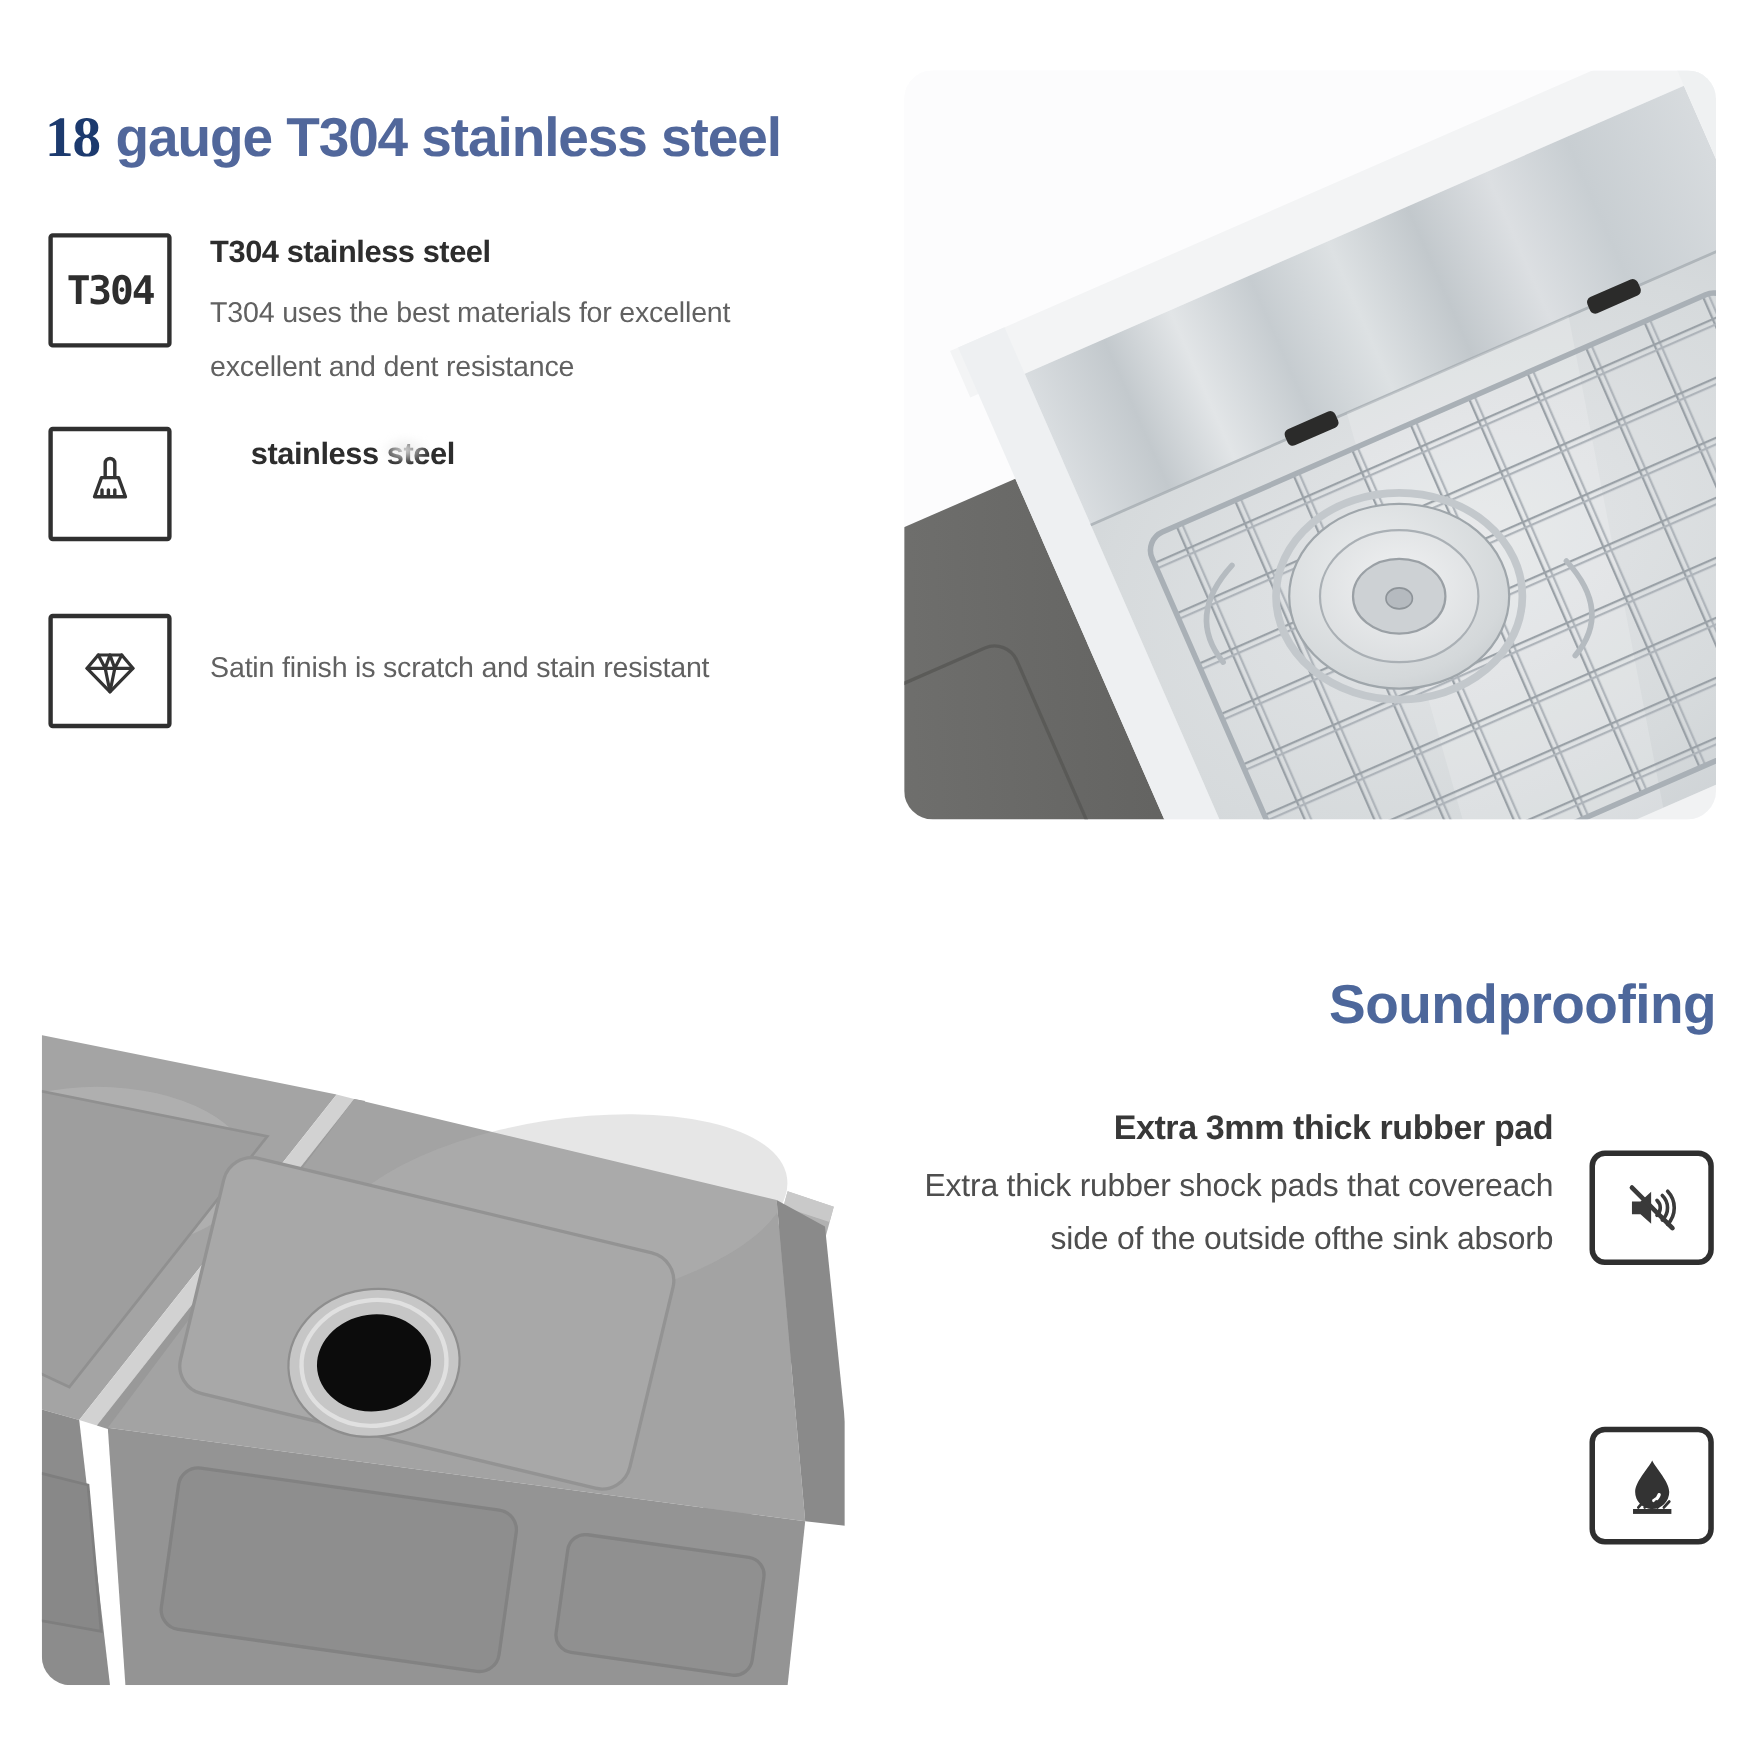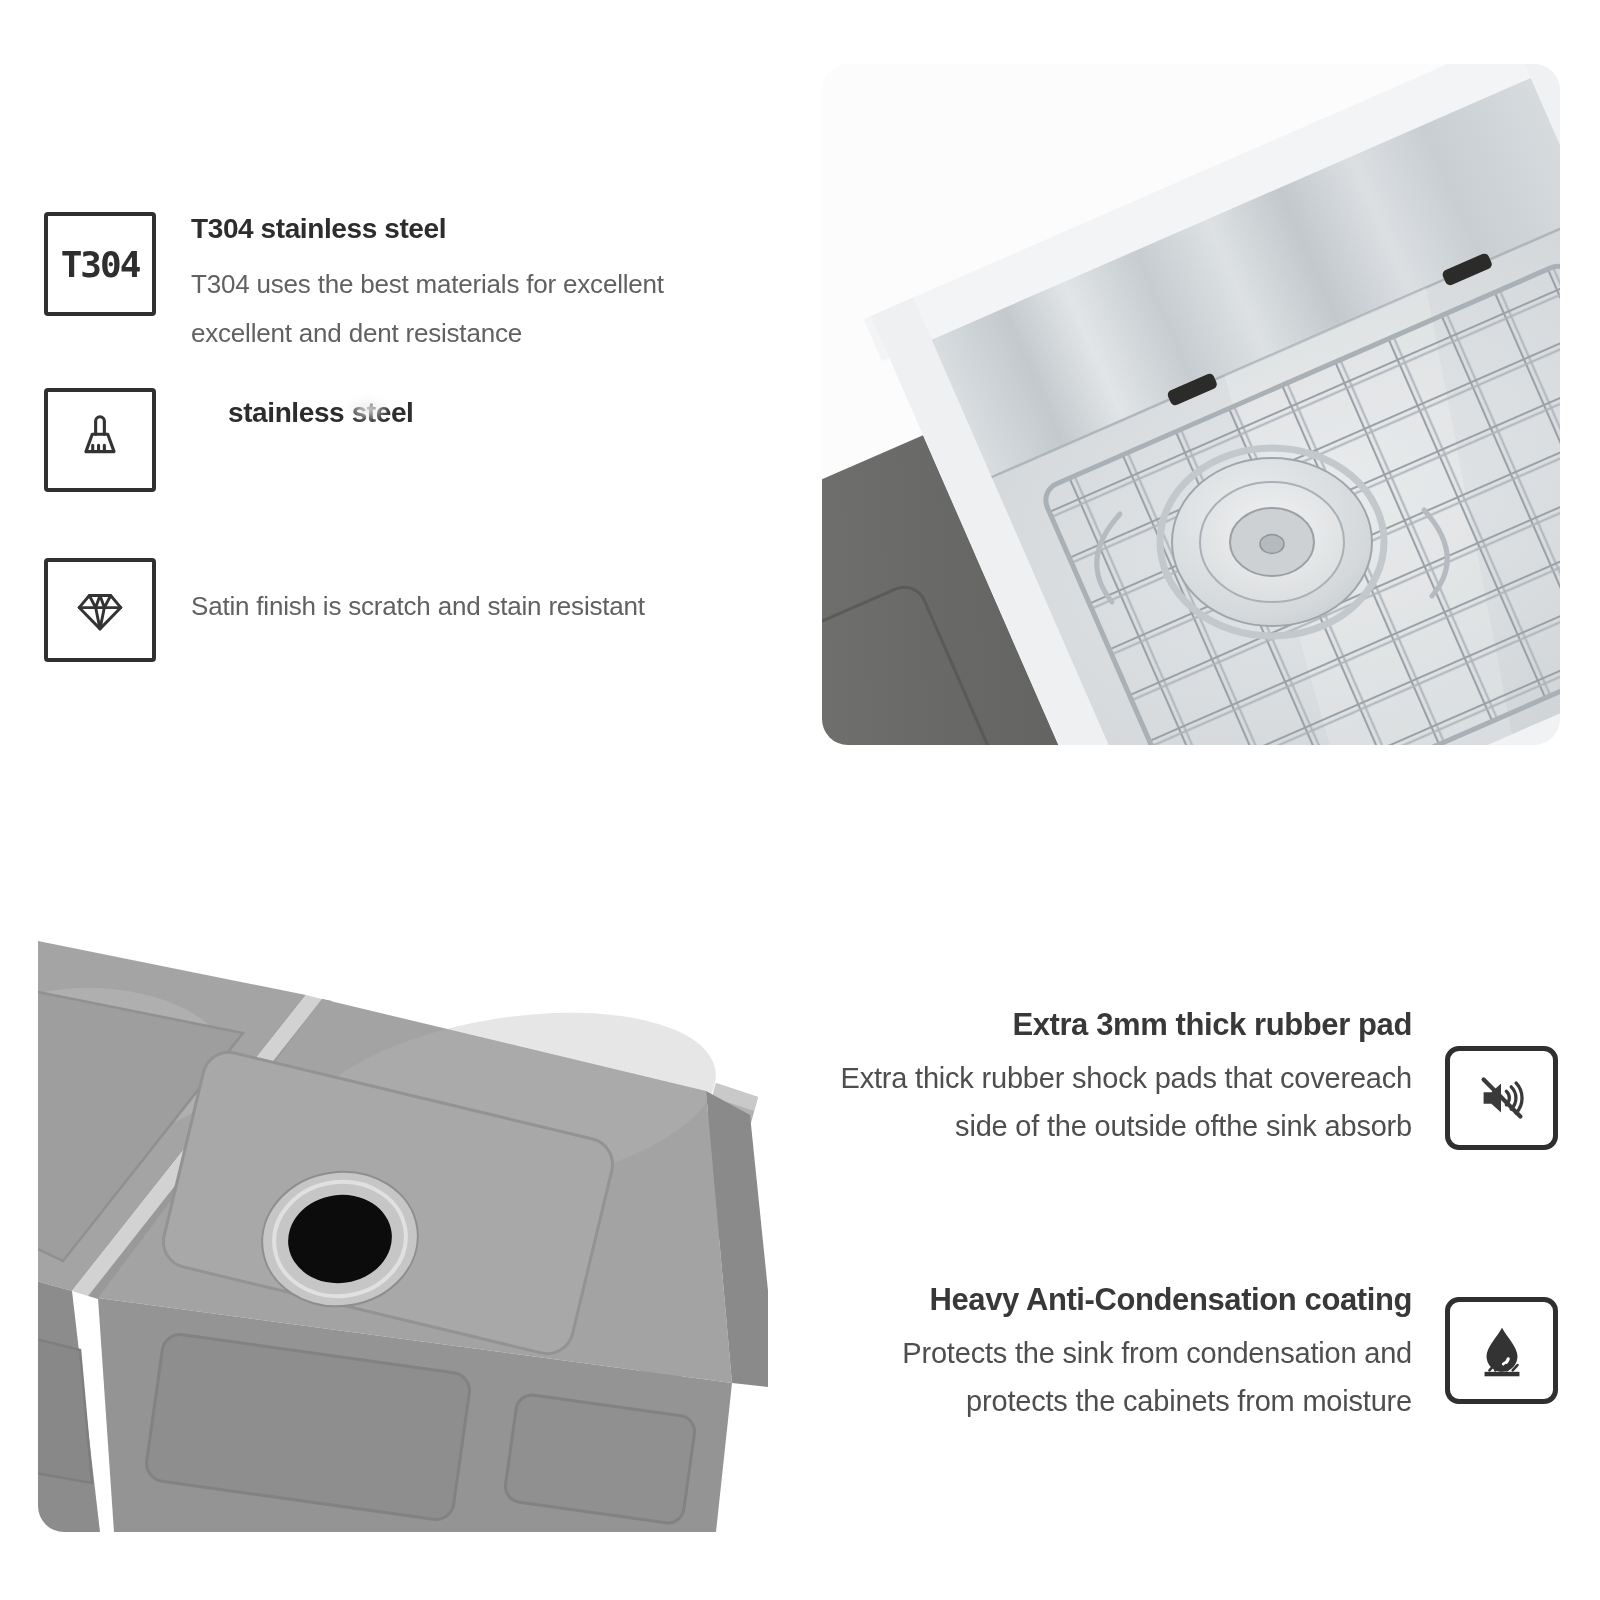--- a/index.html
+++ b/index.html
@@ -45,20 +45,23 @@
   .sicon{position:absolute;left:1445px;border:5px solid #2f2f2f;border-radius:14px;background:#fff;
       display:flex;align-items:center;justify-content:center;}
   .sicon-1{top:1046px;width:103px;height:94px;}
   .sicon-2{top:1297px;width:103px;height:97px;}
 </style>
 </head>
 <body>
 
 <div class="stage">
 
+  <div class="h1">
+    <span class="prefix">18</span><span class="rest">gauge T304 stainless steel</span>
+  </div>
 
   <div class="feat" style="top:212px;">
     <div class="ibox">
       <span class="badge-text">T304</span>
     </div>
     <div class="ftext">
       <div class="ftitle">T304 stainless steel</div>
       <div class="fdesc">
         <div class="line">T304 uses the best materials for excellent</div>
         <div class="line">excellent and dent resistance</div>
@@ -200,47 +203,41 @@
       <rect x="472" y="562" width="180" height="108" rx="16" fill="#909090" stroke="#828282" stroke-width="3" transform="rotate(8 562 616)"></rect>
 
       <g transform="translate(302,396) rotate(-8)">
         <ellipse rx="78" ry="67" fill="#c6c6c6" stroke="#8e8e8e" stroke-width="2"></ellipse>
         <ellipse rx="66" ry="57" fill="none" stroke="#e2e2e2" stroke-width="4" opacity="0.9"></ellipse>
         <ellipse rx="52" ry="44" fill="#0c0c0c"></ellipse>
       </g>
     </svg>
   </div>
 
+  <div class="h2">Soundproofing</div>
 
   <div class="sitem" style="top:1006px;">
     <div class="stitle">Extra 3mm thick rubber pad</div>
     <div class="sdesc">
       <div class="line">Extra thick rubber shock pads that covereach</div>
       <div class="line">side of the outside ofthe sink absorb</div>
     </div>
   </div>
   <div class="sicon sicon-1">
     <svg width="62" height="62" viewBox="0 0 64 64">
       <polygon points="13,26 21,26 31,17 31,47 21,38 13,38" fill="#3a3a3a"></polygon>
       <g fill="none" stroke="#3a3a3a" stroke-width="3.4" stroke-linecap="round">
         <path d="M36.5 25 a9.5 9.5 0 0 1 0 14"></path>
         <path d="M41.5 20.5 a16 16 0 0 1 0 23"></path>
         <path d="M46.5 16.5 a22.5 22.5 0 0 1 0 31"></path>
       </g>
       <line x1="13" y1="13" x2="51" y2="51" stroke="#3a3a3a" stroke-width="4.4" stroke-linecap="round"></line>
     </svg>
   </div>
 
-  <div class="sitem" style="top:1281px;">
-    <div class="stitle">Heavy Anti-Condensation coating</div>
-    <div class="sdesc">
-      <div class="line">Protects the sink from condensation and</div>
-      <div class="line">protects the cabinets from moisture</div>
-    </div>
-  </div>
   <div class="sicon sicon-2">
     <svg width="62" height="62" viewBox="0 0 64 64">
       <path d="M32 8 C28 16 16 28 16 37.5 a16 16 0 0 0 32 0 C48 28 36 16 32 8 Z" fill="#333333"></path>
       <path d="M38.5 40 a8 8 0 0 1 -5 5.5" stroke="#ffffff" stroke-width="3.2" fill="none" stroke-linecap="round"></path>
       <rect x="14" y="53.5" width="36" height="4.6" fill="#333333"></rect>
       <g stroke="#333333" stroke-width="2.6" stroke-linecap="round">
         <line x1="19" y1="52" x2="24" y2="46.5"></line>
         <line x1="25" y1="52" x2="30" y2="46.5"></line>
         <line x1="31" y1="52" x2="36" y2="46.5"></line>
         <line x1="37" y1="52" x2="42" y2="46.5"></line>

